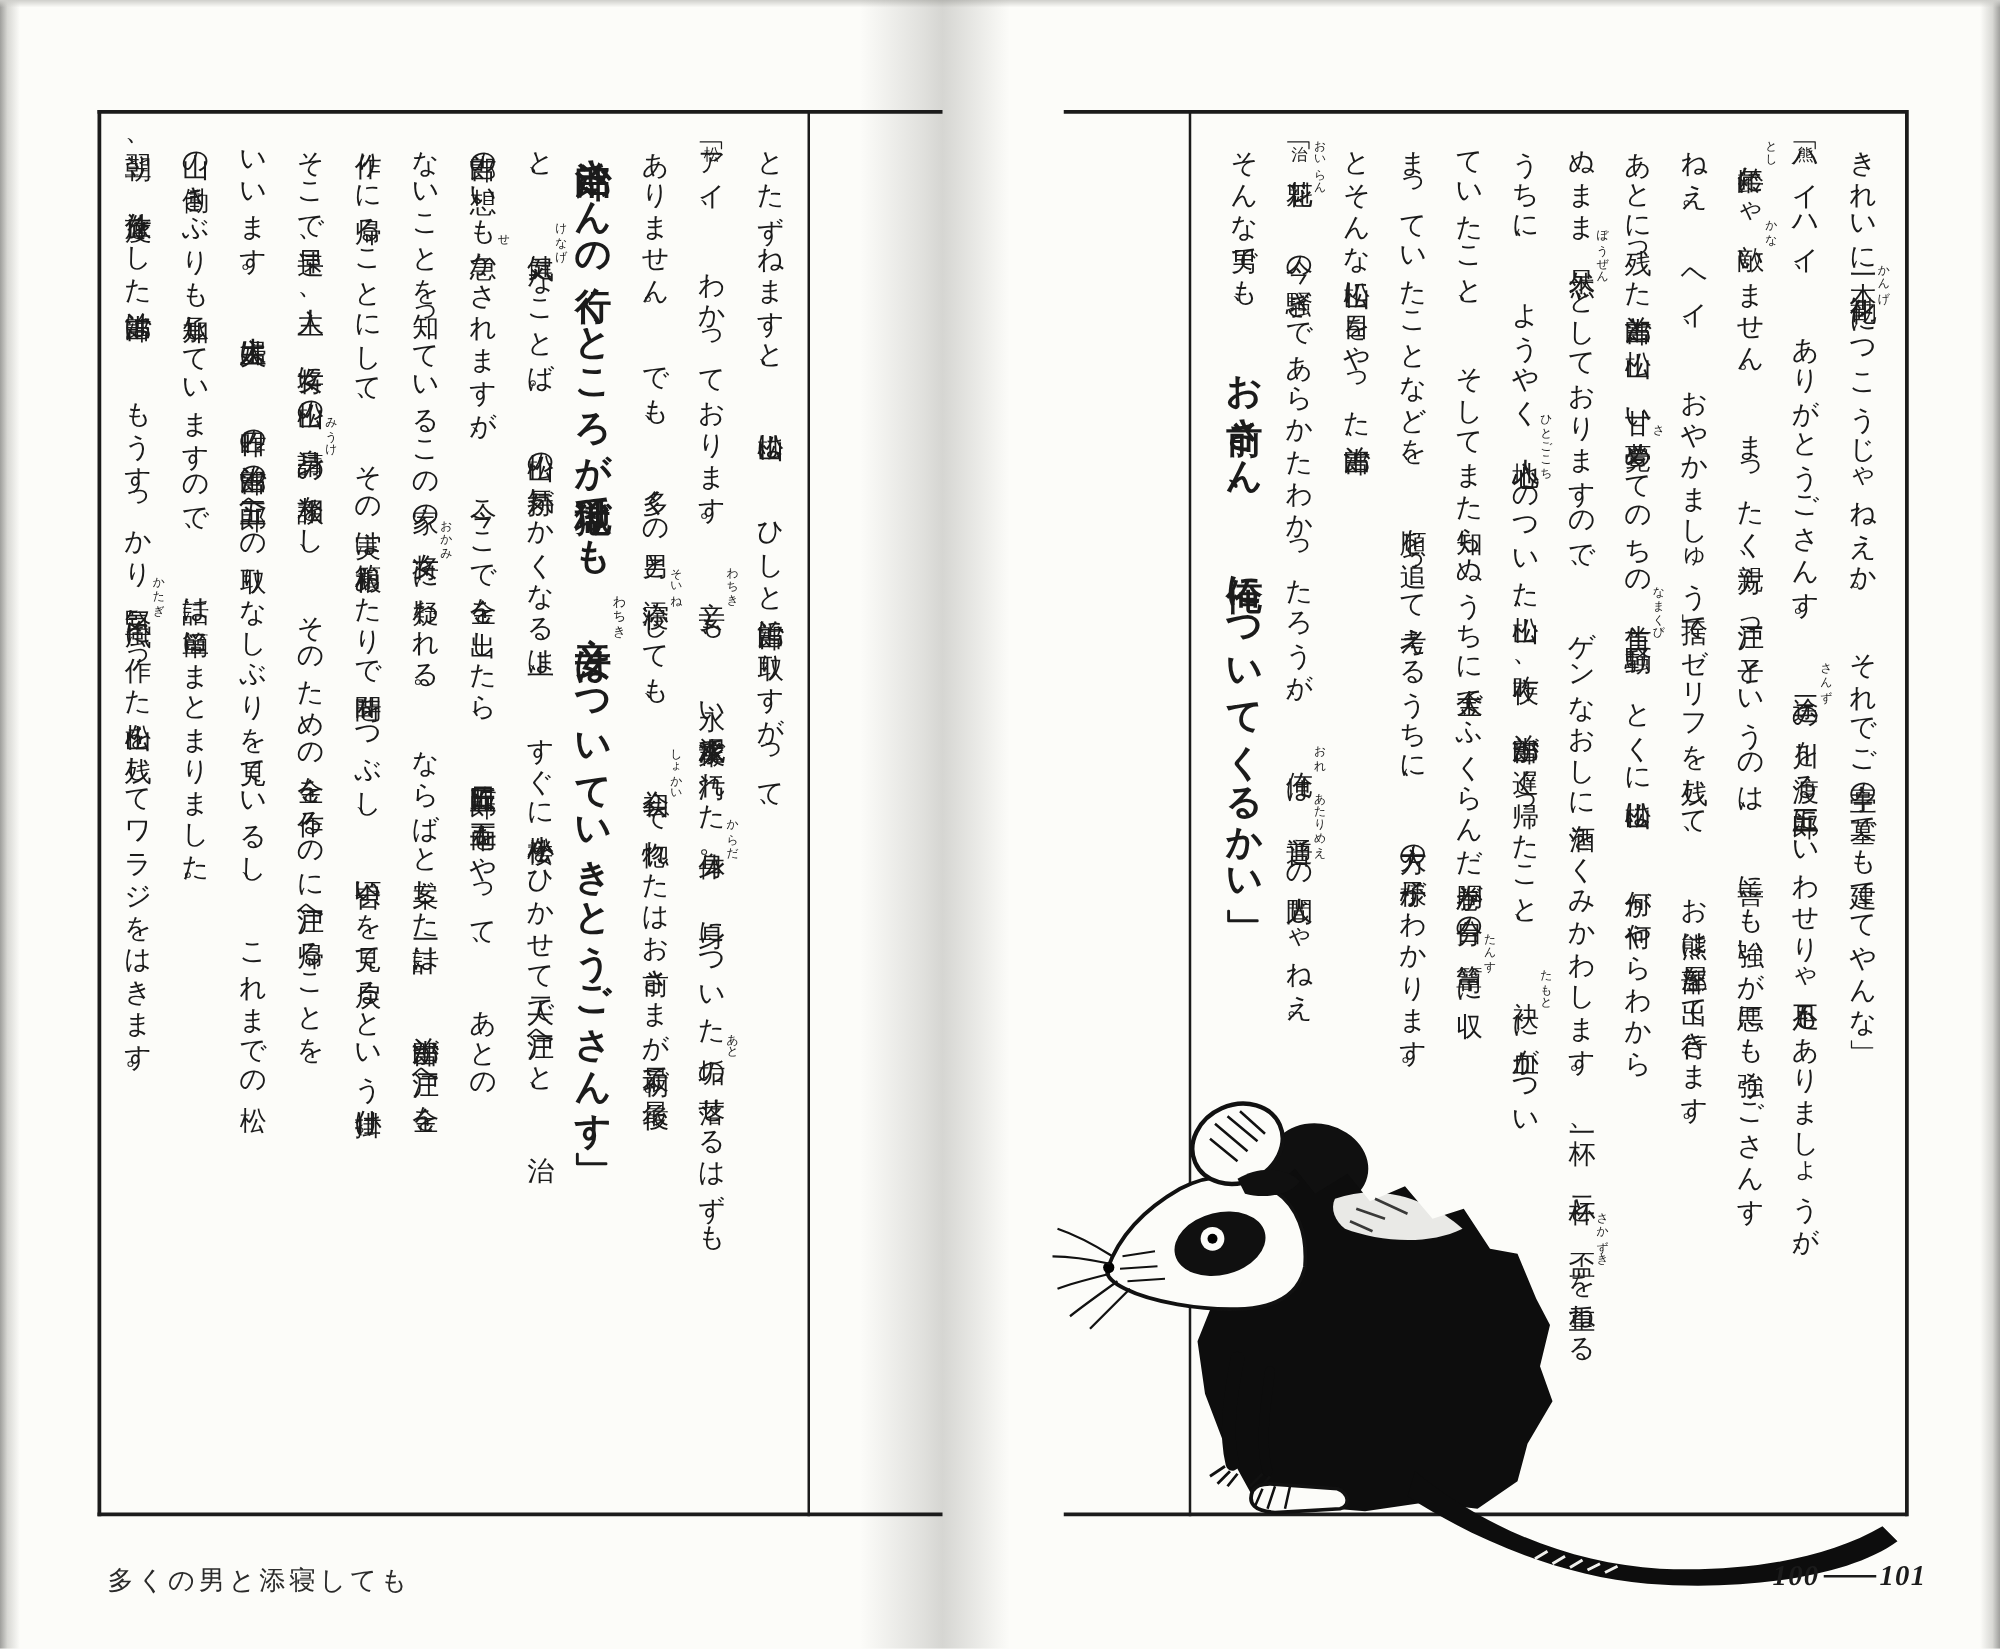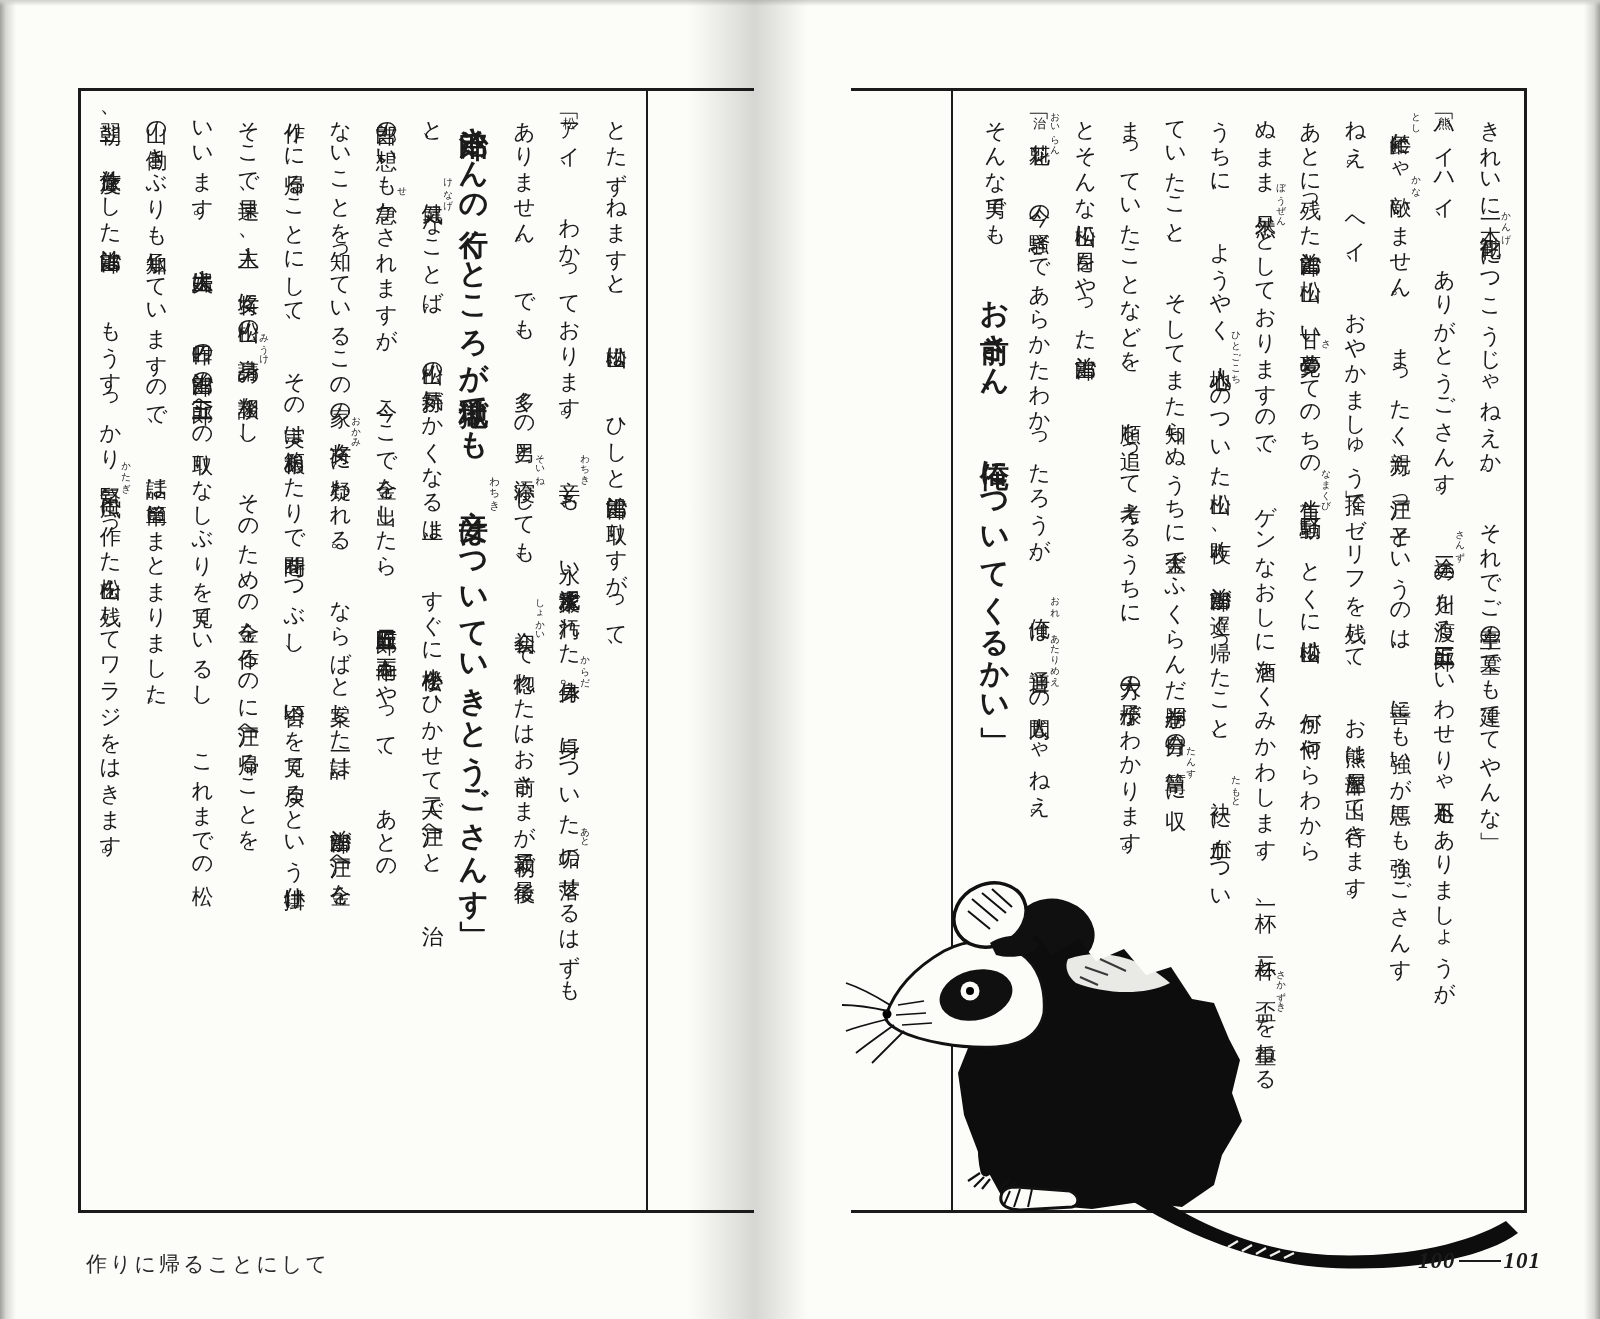--- a/index.html
+++ b/index.html
@@ -145,18 +145,18 @@
     <path stroke="#111" stroke-width="2" fill="none" d="M170,336 L164,350 M180,334 L174,352 M192,334 L188,352"></path>
 
     <path fill="#0d0d0d" d="
       M292,322 C348,368 418,396 488,400 C556,403 622,392 666,366
       L678,378 C640,406 558,418 478,412 C408,406 338,376 286,342 Z"></path>
     <g stroke="#fcfcf9" stroke-width="2.4" fill="none" opacity="0.95">
       <path d="M388,392 l10,-6 M402,396 l10,-6 M416,399 l10,-6 M430,401 l10,-5 M444,403 l10,-5"></path>
     </g>
   </svg>
 
-  <div class="running-title">作りに帰ることにして</div>
+  <div class="running-title">多くの男と添寝しても</div>
   <div class="page-numbers">
     <span>100</span><span class="dash"></span><span>101</span>
   </div>
 
 </div>
 
 </body></html>

